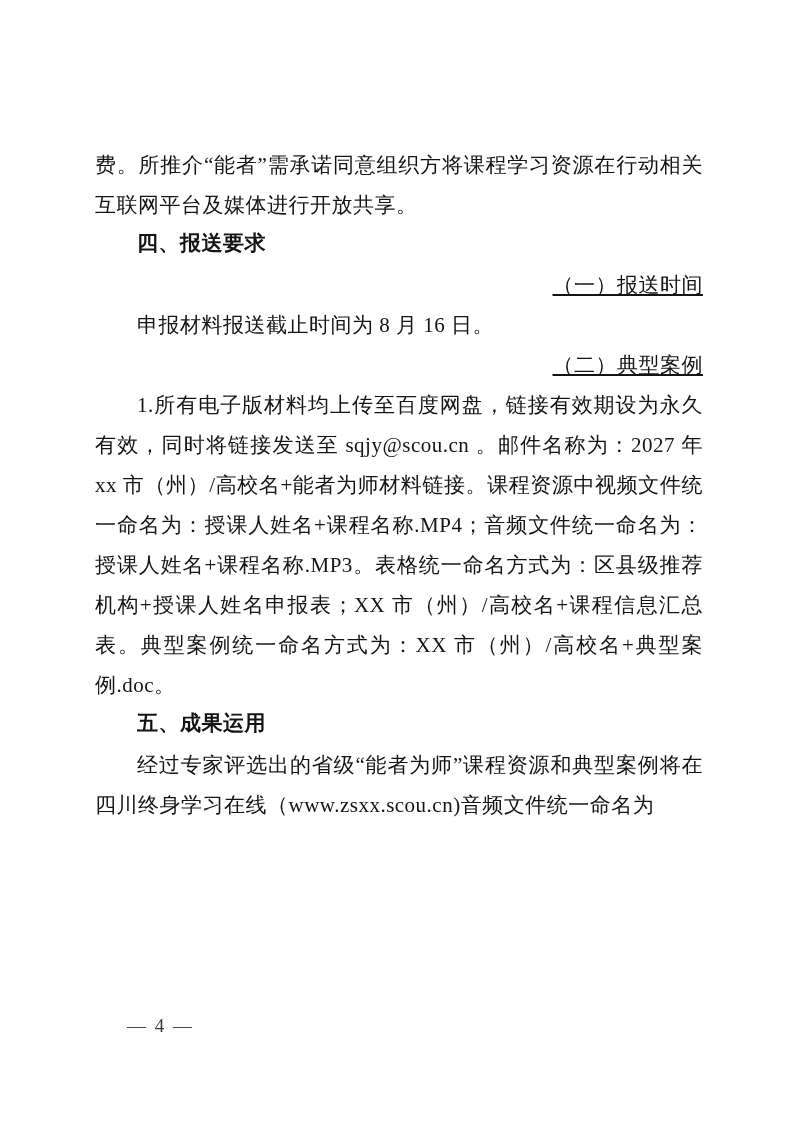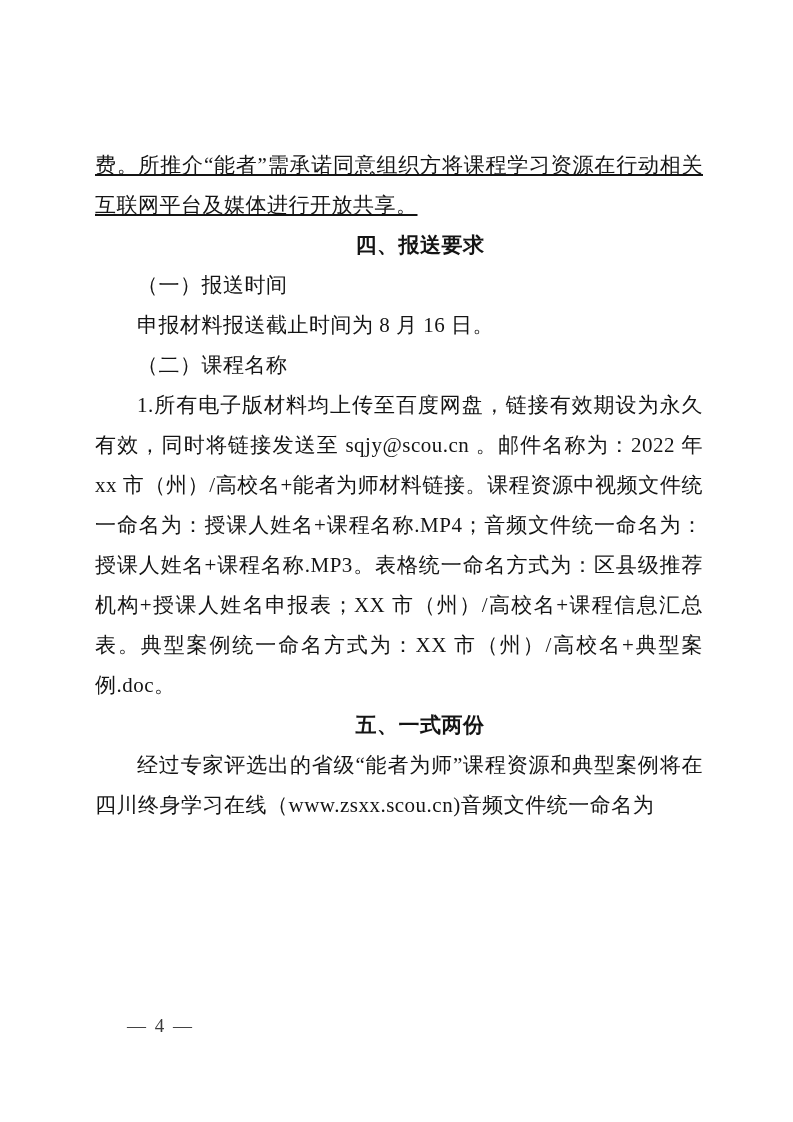--- a/index.html
+++ b/index.html
@@ -29,33 +29,33 @@
   }
   .para-body {
     font-family: "Liberation Serif", "DejaVu Serif", serif;
     text-align: justify;
     text-justify: inter-ideograph;
     text-align-last: left;
     text-indent: 42px;
   }
   .para-continuation {
     text-indent: 0;
-    text-decoration: underline;
   }
   .para-heading {
-    font-family: Liberation Sans, sans-serif;
+    font-family: Liberation Mono, monospace;
     font-weight: bold;
-    text-align: center;
+    text-align: left;
     text-indent: 42px;
     color: #000000;
   }
   .para-subheading {
     font-family: "Liberation Serif", "DejaVu Serif", serif;
-    text-align: left;
+    text-align: right;
     text-indent: 42px;
+    text-decoration: underline;
   }
   .footer {
     position: absolute;
     left: 127px;
     top: 1012px;
     font-family: "Liberation Serif", "DejaVu Serif", serif;
     font-size: 19px;
     line-height: 28px;
     color: #3a3a3a;
     letter-spacing: 2px;
@@ -63,20 +63,20 @@
 </style>
 </head>
 <body>
 
 <div class="page">
   <div class="content">
     <p class="para-body para-continuation">费。所推介“能者”需承诺同意组织方将课程学习资源在行动相关互联网平台及媒体进行开放共享。</p>
     <p class="para-heading">四、报送要求</p>
     <p class="para-subheading">（一）报送时间</p>
     <p class="para-body">申报材料报送截止时间为 8 月 16 日。</p>
-    <p class="para-subheading">（二）课程名称</p>
-    <p class="para-body">1.所有电子版材料均上传至百度网盘，链接有效期设为永久有效，同时将链接发送至 sqjy@scou.cn 。邮件名称为：2022 年xx 市（州）/高校名+能者为师材料链接。课程资源中视频文件统一命名为：授课人姓名+课程名称.MP4；音频文件统一命名为：授课人姓名+课程名称.MP3。表格统一命名方式为：区县级推荐机构+授课人姓名申报表；XX 市（州）/高校名+课程信息汇总表。典型案例统一命名方式为：XX 市（州）/高校名+典型案例.doc。</p>
-    <p class="para-heading">五、一式两份</p>
+    <p class="para-subheading">（二）典型案例</p>
+    <p class="para-body">1.所有电子版材料均上传至百度网盘，链接有效期设为永久有效，同时将链接发送至 sqjy@scou.cn 。邮件名称为：2027 年xx 市（州）/高校名+能者为师材料链接。课程资源中视频文件统一命名为：授课人姓名+课程名称.MP4；音频文件统一命名为：授课人姓名+课程名称.MP3。表格统一命名方式为：区县级推荐机构+授课人姓名申报表；XX 市（州）/高校名+课程信息汇总表。典型案例统一命名方式为：XX 市（州）/高校名+典型案例.doc。</p>
+    <p class="para-heading">五、成果运用</p>
     <p class="para-body">经过专家评选出的省级“能者为师”课程资源和典型案例将在四川终身学习在线（www.zsxx.scou.cn)音频文件统一命名为</p>
   </div>
 
   <div class="footer">— 4 —</div>
 </div>
 
 </body></html>

